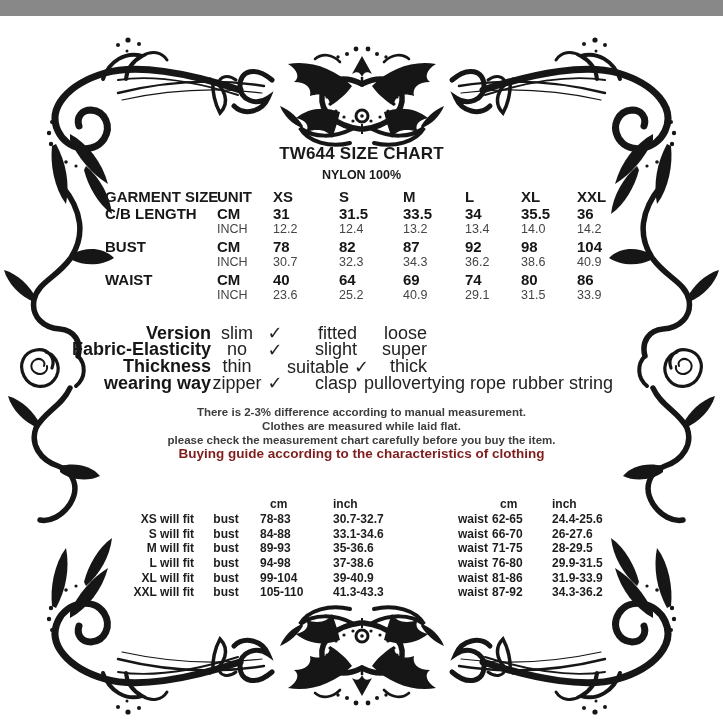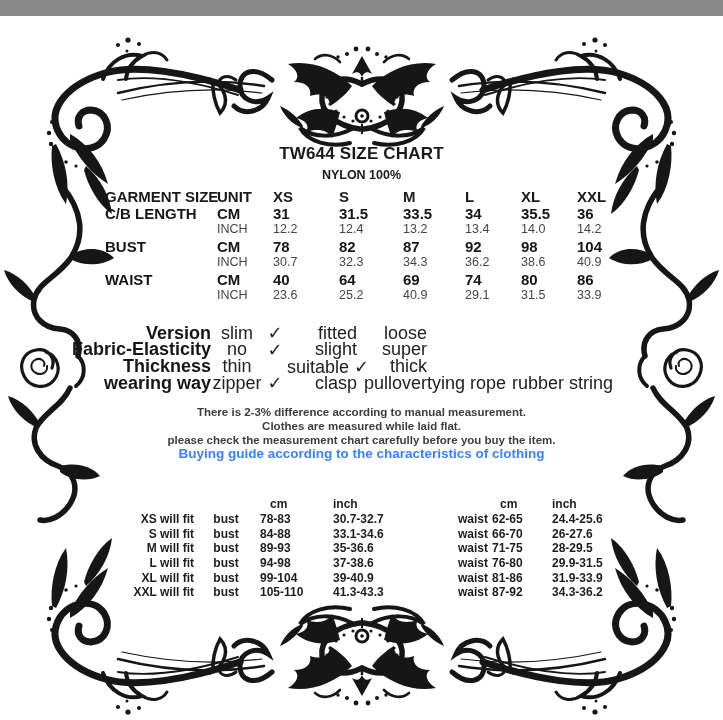--- a/index.html
+++ b/index.html
@@ -25,21 +25,21 @@
 
   
   .attrs{left:60px;top:306px;width:620px;}
   .arow{display:grid;grid-template-columns:151px 52px 24px 70px 70px 74px 112px;height:16.8px;align-items:center;font-size:18px;color:#222;}
   .arow .lab{font-weight:bold;text-align:right;color:#161616;white-space:nowrap;}
   .arow .o0,.arow .chk{text-align:center;}
   .arow .o1,.arow .o2,.arow .o3,.arow .o4{text-align:right;white-space:nowrap;}
 
   
   .notes{top:390px;font-size:11.5px;line-height:13.8px;color:#3d3d3d;}
-  .guide{top:430px;font-size:13.5px;font-weight:bold;color:#3b82f6;}
+  .guide{top:430px;font-size:13.5px;font-weight:bold;color:#7f1d1d;}
 
   
   .fit{font-size:12px;font-weight:bold;color:#1d1d1d;}
   .fit .frow{display:grid;align-items:center;height:14.7px;white-space:nowrap;}
   .fit-bust{left:112px;top:481px;width:320px;}
   .fit-bust .frow{grid-template-columns:82px 64px 60px 112px;}
   .fit-bust .frow > div:nth-child(1){text-align:right;}
   .fit-bust .frow > div:nth-child(2){text-align:center;}
   .fit-bust .frow > div:nth-child(3){text-align:left;padding-left:2px;}
   .fit-bust .frow > div:nth-child(4){text-align:left;padding-left:15px;}

